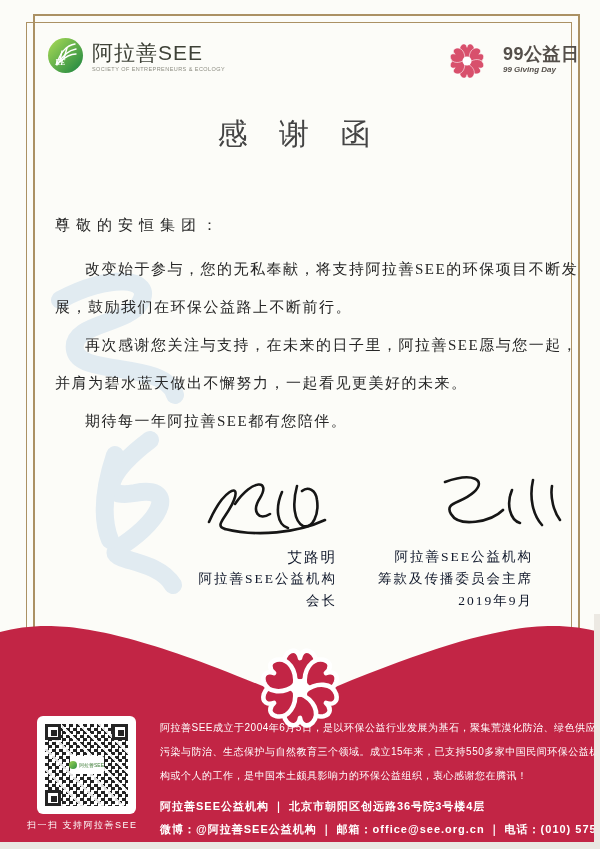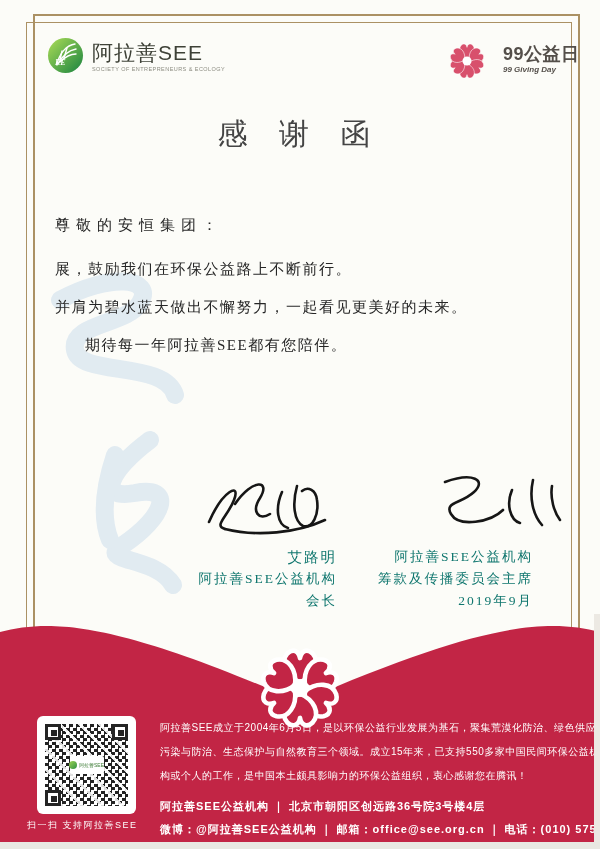--- a/index.html
+++ b/index.html
@@ -25,21 +25,21 @@
   .letter-title{position:absolute;left:0;right:0;top:112px;height:44px;line-height:44px;text-align:center;
        font-family:"Liberation Serif","DejaVu Serif",serif;font-size:30px;color:#444;letter-spacing:12px;z-index:2;}
   .letter-body{position:absolute;left:55px;top:206px;width:492px;z-index:2;
        font-family:"Liberation Serif","DejaVu Serif",serif;font-size:15px;color:#262626;}
   .body-line{height:38px;line-height:38px;letter-spacing:1.5px;white-space:nowrap;}
   .body-line.salutation{letter-spacing:6px;margin-bottom:6px;}
   .body-line.indent{text-indent:2em;}
   
   .sig-svg{position:absolute;z-index:2;}
   .sig-block{position:absolute;z-index:2;text-align:right;
-       font-family:"Liberation Serif","DejaVu Serif",serif;color:#0f766e;}
+       font-family:"Liberation Serif","DejaVu Serif",serif;color:#0f172a;}
   .sig-block div{line-height:22px;letter-spacing:2px;}
   .sig-name{font-size:14.5px;}
   .sig-org,.sig-role{font-size:13.5px;}
   .sig-date{font-size:13.5px;letter-spacing:1px;}
   .sig-block.left{top:546px;left:177px;width:160px;}
   .sig-block.right{top:546px;left:363px;width:170px;}
   
   .envelope{position:absolute;left:0;top:610px;width:600px;height:239px;z-index:3;}
   .footer-about{position:absolute;left:160px;top:716px;width:412px;z-index:4;color:#fff;}
   .about-line{font-size:10px;line-height:24px;letter-spacing:.5px;white-space:nowrap;}
@@ -114,21 +114,23 @@
     <div class="gday-texts">
       <div class="gday-title">99公益日</div>
       <div class="gday-sub">99 Giving Day</div>
     </div>
   </div>
 
   <div class="letter-title">感 谢 函</div>
 
   <div class="letter-body">
     <div class="body-line salutation">尊敬的安恒集团：</div>
+    <div class="body-line indent">改变始于参与，您的无私奉献，将支持阿拉善SEE的环保项目不断发</div>
     <div class="body-line">展，鼓励我们在环保公益路上不断前行。</div>
+    <div class="body-line indent">再次感谢您关注与支持，在未来的日子里，阿拉善SEE愿与您一起，</div>
     <div class="body-line">并肩为碧水蓝天做出不懈努力，一起看见更美好的未来。</div>
     <div class="body-line indent">期待每一年阿拉善SEE都有您陪伴。</div>
   </div>
 
   <svg class="sig-svg" style="left:195px;top:470px" width="150" height="80" viewBox="0 0 150 80">
     <g stroke="#161616" stroke-width="2.6" fill="none" stroke-linecap="round" stroke-linejoin="round">
       <path d="M14,52 C28,20 46,12 39,30 C33,46 18,56 30,59"></path>
       <path d="M40,34 C58,8 76,10 65,28 C56,42 64,51 75,44"></path>
       <path d="M87,22 C80,38 82,55 93,58"></path>
       <path d="M102,16 C97,34 99,51 108,56 C118,59 124,44 122,30 C121,20 113,16 107,21"></path>

